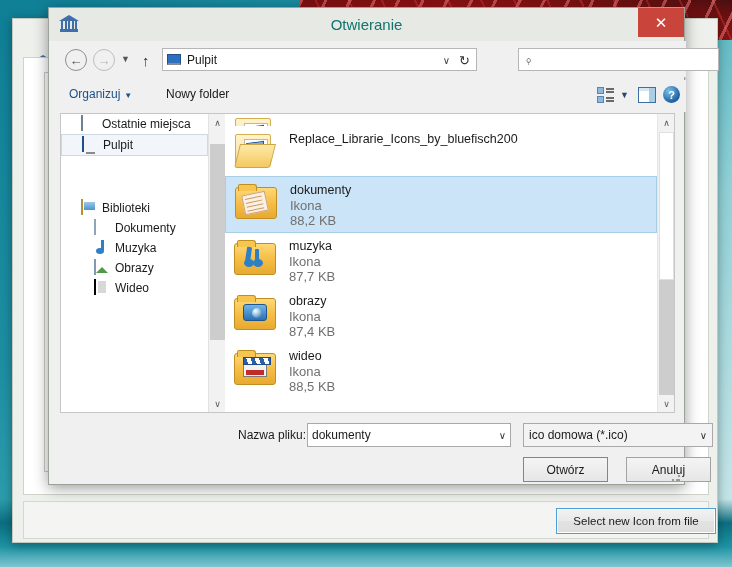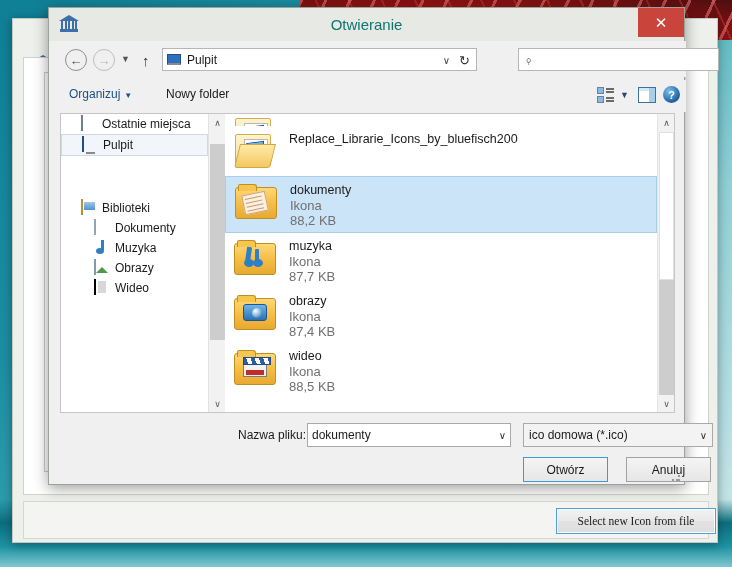--- a/index.html
+++ b/index.html
@@ -83,21 +83,21 @@
   }
   .bgbtn {
     position:absolute; top:6px; height:26px;
     background: linear-gradient(180deg,#f2f2f2 0%,#e9e9e9 50%,#e2e2e2 51%,#dedede 100%);
     border:1px solid #a8a8a8;
     font-family:"Liberation Sans", sans-serif; font-size:11.5px; color:#1a1a1a;
     display:flex; align-items:center; justify-content:center; cursor:default;
   }
   #btn-dll { left:28px; width:312px; }
   #btn-restore { left:364px; width:160px; }
-  #btn-newfile { left:532px; width:160px; border:1px solid #4ba0d8; box-shadow: inset 0 0 0 1px #ffffff; font-family: Liberation Serif, serif; }
+  #btn-newfile { left:532px; width:160px; border:1px solid #4ba0d8; box-shadow: inset 0 0 0 1px #ffffff; }
 
   
   #dialog {
     position:absolute; left:48px; top:7px; width:637px; height:478px;
     background:#f0f0f0;
     border:1px solid #9aa29a;
     box-shadow: 0 3px 14px rgba(0,0,0,.40);
   }
   #dlg-titlebar {
     height:33px; background:#e7e9e4; position:relative;

